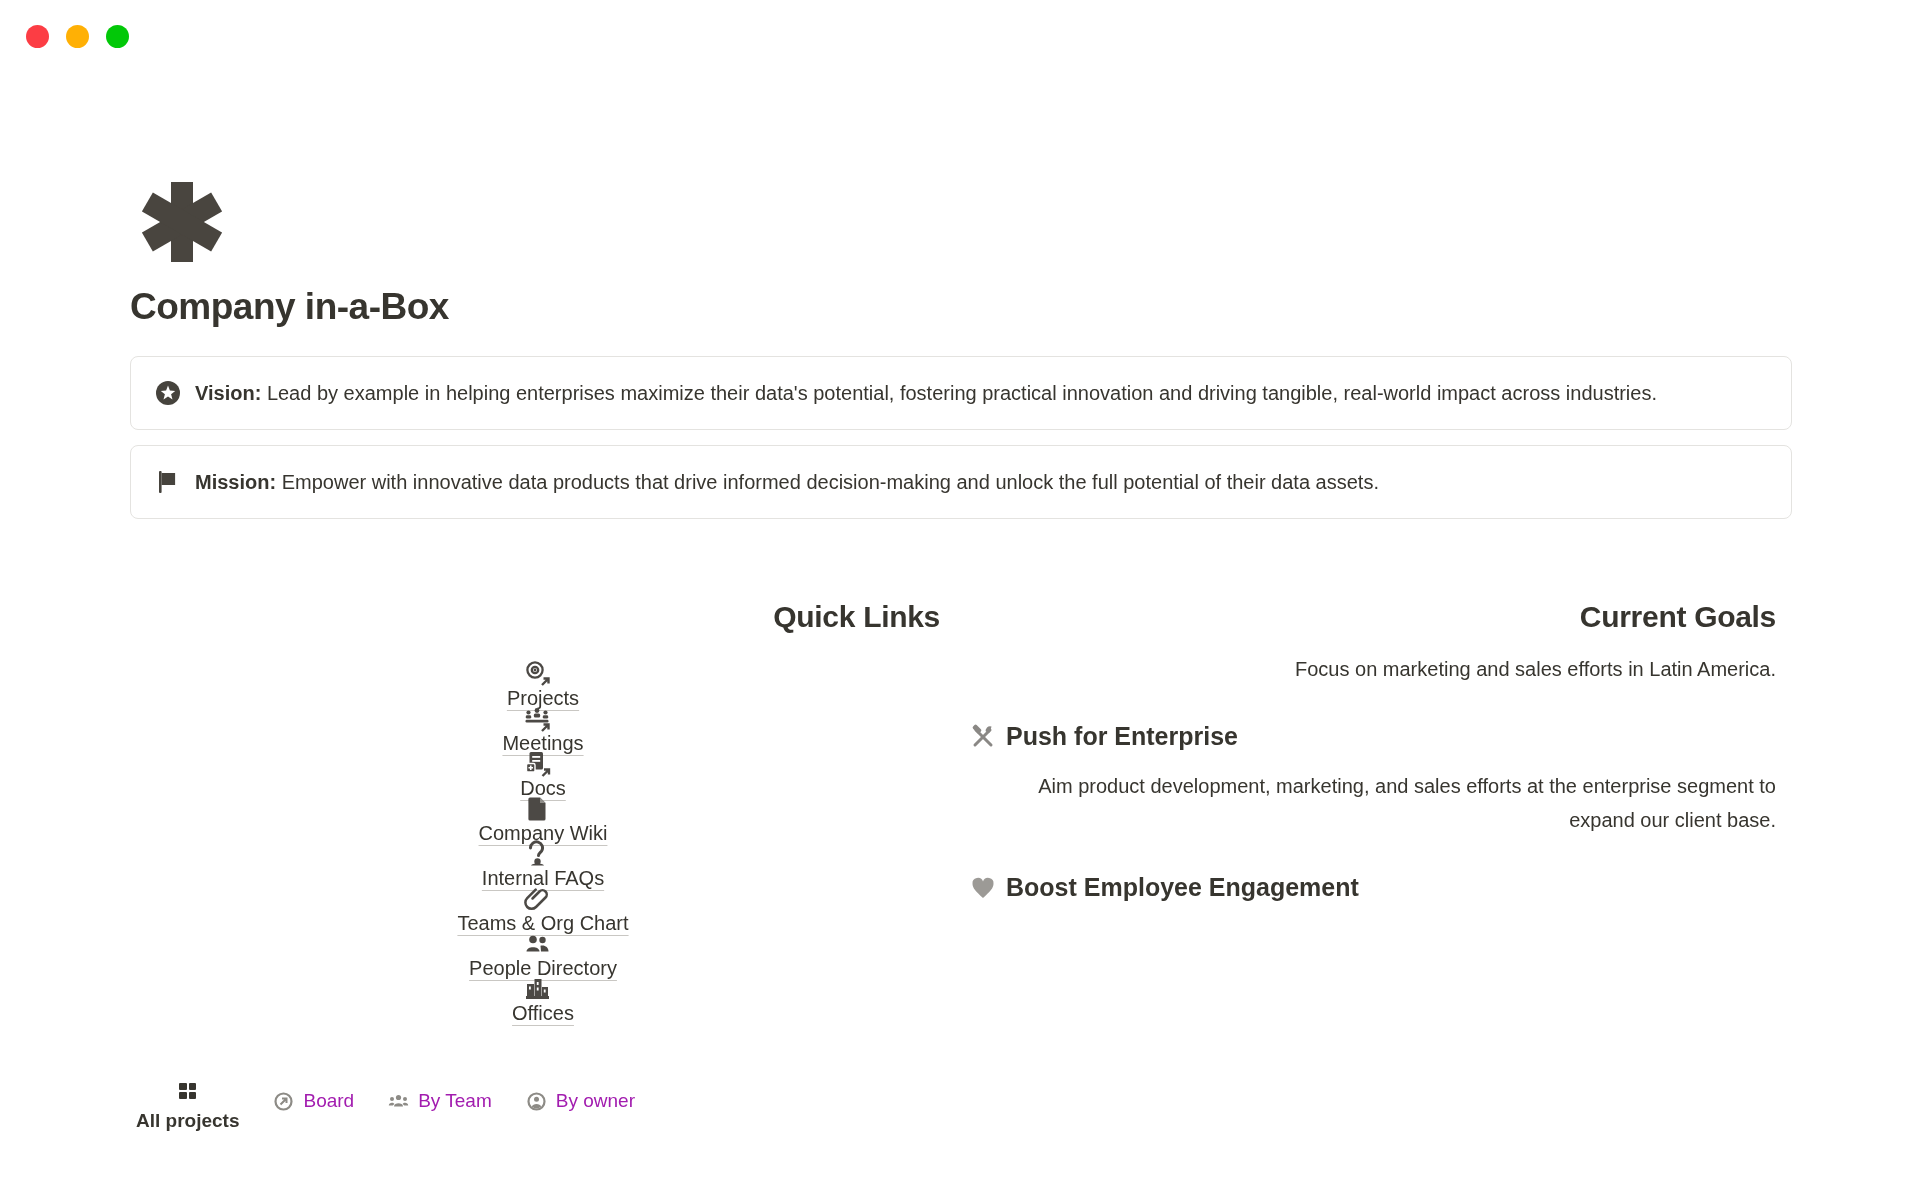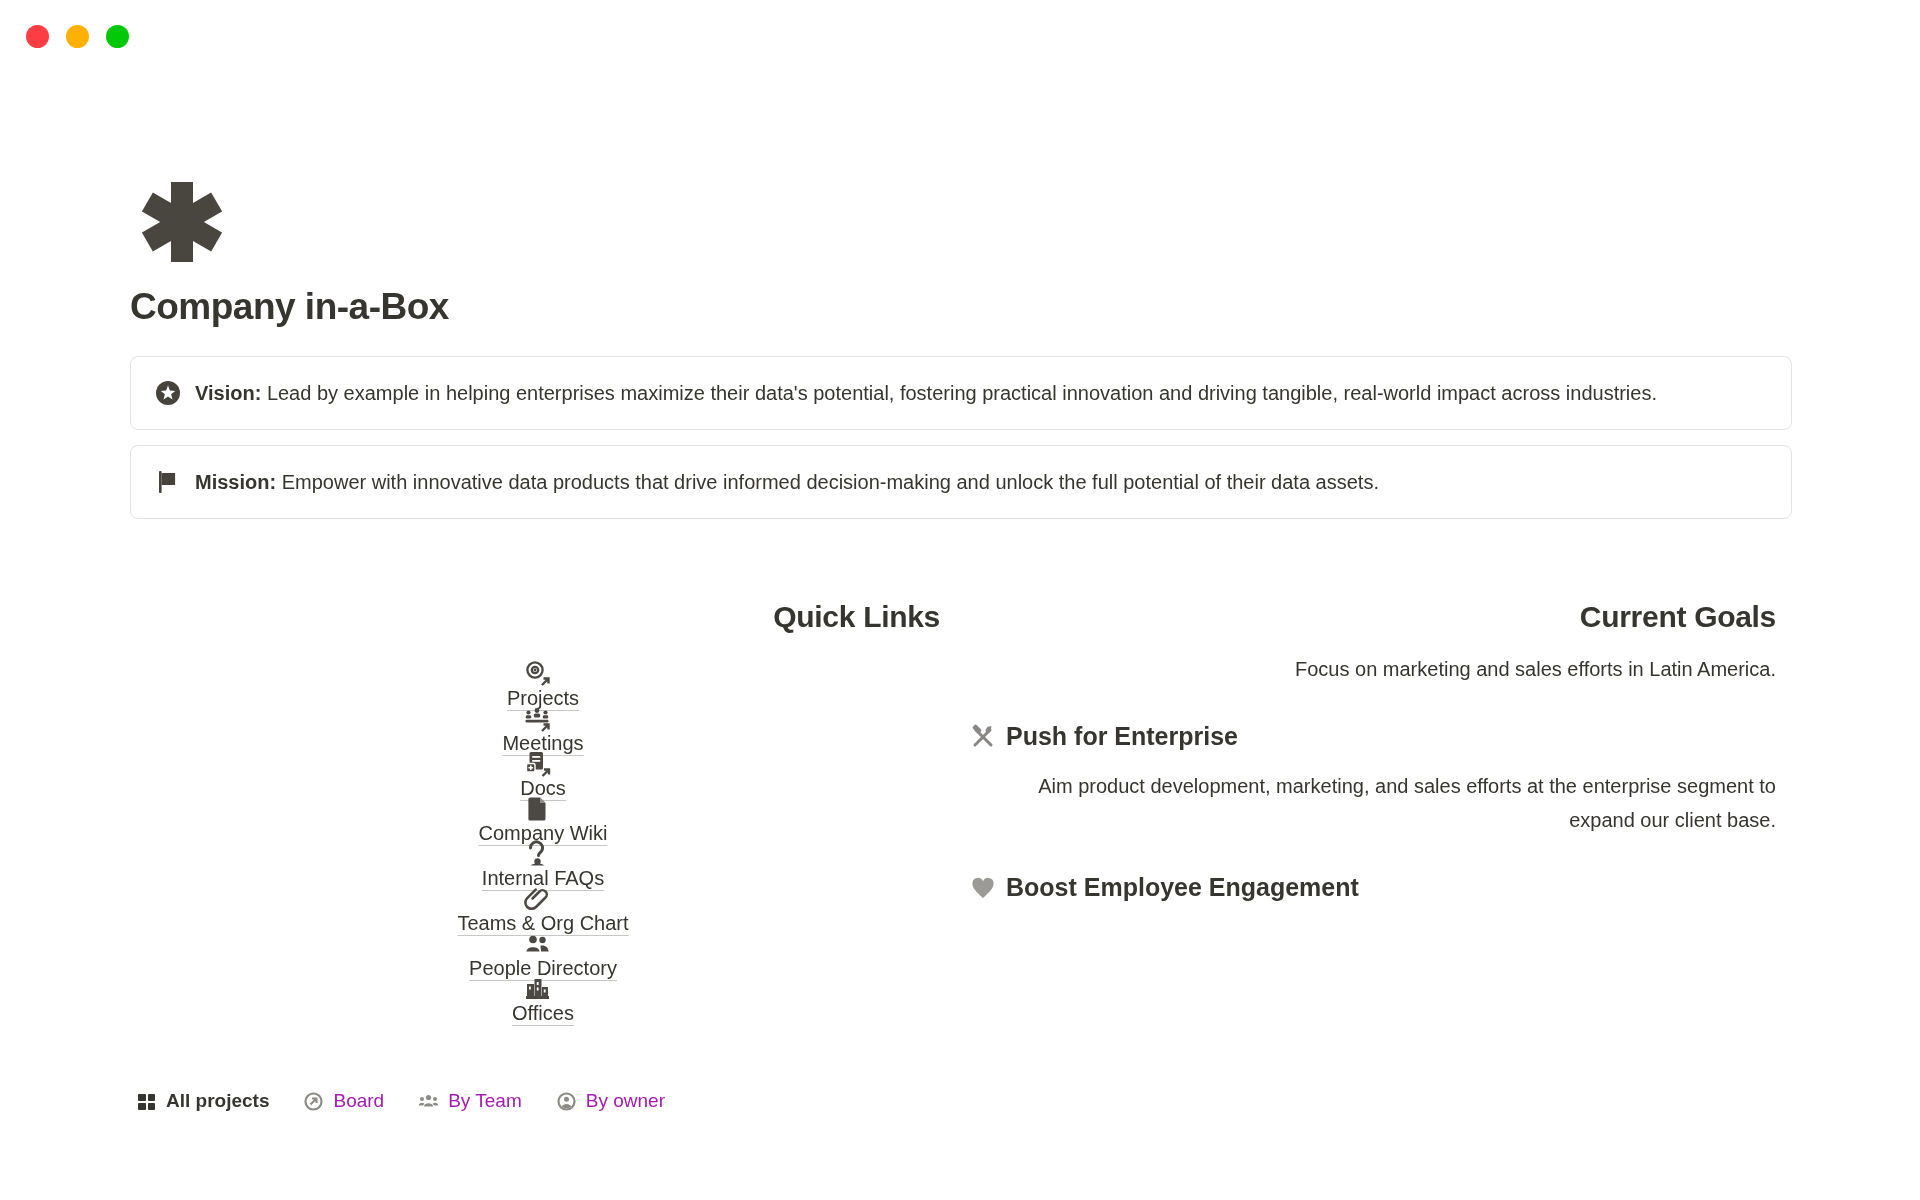--- a/index.html
+++ b/index.html
@@ -40,21 +40,21 @@
     display:flex; align-items:center; }
   .goal:first-of-type h3 { margin-top:50px; }
   .goal h3 .g-icon { width:26px; height:26px; margin-right:10px; flex:0 0 26px; }
   .goal p { margin-top:16px; font-size:20px; line-height:34px; }
 
   
   .view-tabs { margin-top:60px; margin-left:6px; display:flex; align-items:center; gap:34px; }
   .tab { display:flex; align-items:center; gap:9px; height:42px; cursor:pointer;
     font-size:19px; font-weight:500; color:#a21caf; }
   .tab .t-icon { width:21px; height:21px; }
-  .tab.active { color:#37352F; font-weight:600; }
+  .tab.active { color:#37352F; font-weight:600;flex-direction:column; }
 
   svg { display:block; }
 </style>
 </head>
 <body>
 
 <div class="traffic">
   <div class="light" style="background:#FC3D44"></div>
   <div class="light" style="background:#FFB005"></div>
   <div class="light" style="background:#02C808"></div>

